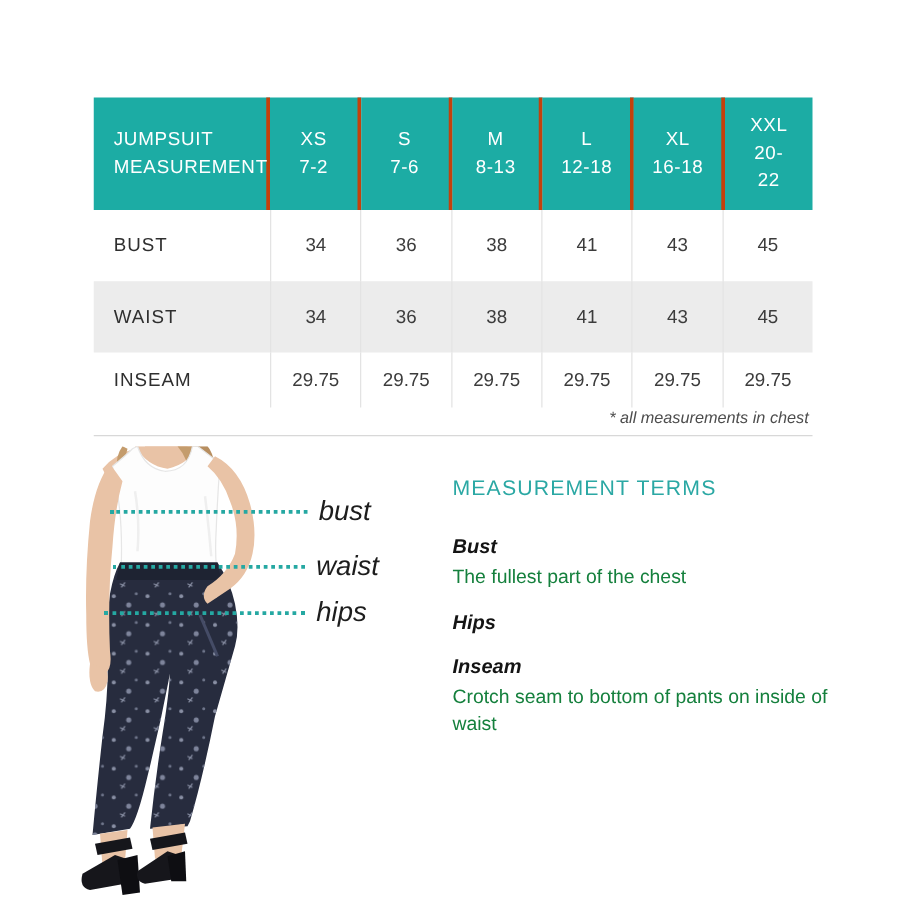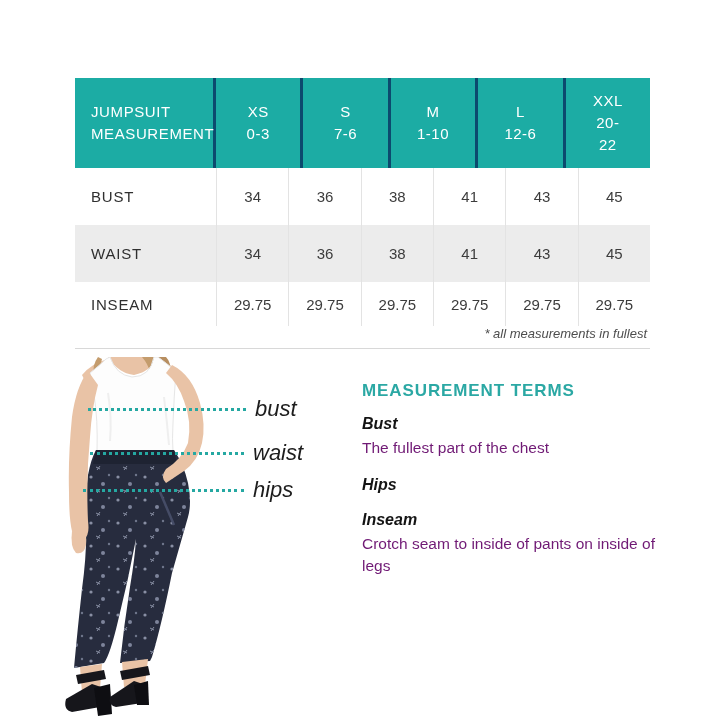--- a/index.html
+++ b/index.html
@@ -4,21 +4,21 @@
 <style>
   * { margin:0; padding:0; box-sizing:border-box; }
   html,body { background:#ffffff; }
   body { font-family:"Liberation Sans", sans-serif; }
   .page { position:relative; width:720px; height:720px; background:#fff; overflow:hidden; }
 
   
   .chart-wrap { position:absolute; left:75px; top:78px; width:575px; }
   .chart { width:100%; border-bottom:1px solid #d8d8d8; }
   .chart-head { display:flex; height:90px; }
-  .hc { background:#1caca4; color:#ffffff; border-right:3px solid #0c4a6e; }
+  .hc { background:#1caca4; color:#ffffff; border-right:3px solid #c2410c; }
   .hc:last-child { border-right:none; }
   .hc.label-col { width:141px; display:flex; align-items:center; padding-left:16px;
                   font-size:15px; letter-spacing:0.6px; line-height:1.5; }
   .hc.size-col { flex:1; display:flex; flex-direction:column; justify-content:center;
                  align-items:center; text-align:center; font-size:15px; letter-spacing:0.5px;
                  line-height:1.45; }
   .hc.size-col .rg { white-space:pre-line; }
   .row { display:flex; align-items:center; height:57px; color:#3c3c3c; font-size:15px; }
   .row.alt { background:#ececec; }
   .row.short { height:44px; }
@@ -36,51 +36,55 @@
   .measure { position:absolute; display:flex; align-items:center; height:26px; }
   .measure .dots { border-top:3px dotted #25a8a2; height:0; }
   .measure .mlabel { font-style:italic; font-size:22px; color:#1d1d1d; margin-left:9px;
                      font-weight:500; white-space:nowrap; }
   .measure.bust  { left:88px; top:396px; }  .measure.bust  .dots { width:158px; }
   .measure.waist { left:90px; top:440px; }  .measure.waist .dots { width:154px; }
   .measure.hips  { left:83px; top:477px; }  .measure.hips  .dots { width:161px; }
 
   
   .terms { position:absolute; left:362px; top:381px; width:310px; }
-  .terms h2 { color:#2ba8a4; font-size:17px; font-weight:700; letter-spacing:0.9px;
-              margin-bottom:14px; }
+  .terms h2 { color:#2ba8a4; font-size:17px; font-weight:400; letter-spacing:0.9px;
+              margin-bottom:28px; }
   .term-item { margin-bottom:17px; }
   .term-item .tname { font-size:16px; font-weight:bold; font-style:italic; color:#141414;
                       margin-bottom:4px; }
-  .term-item .tdef { font-size:15.5px; color:#701a75; line-height:1.42; }
+  .term-item .tdef { font-size:15.5px; color:#15803d; line-height:1.42; }
 </style>
 </head>
 <body>
 
 <div class="page">
 
   <div class="chart-wrap">
     <div class="chart">
       <div class="chart-head">
         <div class="hc label-col">JUMPSUIT MEASUREMENT</div>
         <div class="hc size-col">
           <span class="sz">XS</span>
-          <span class="rg">0-3</span>
+          <span class="rg">7-2</span>
         </div>
         <div class="hc size-col">
           <span class="sz">S</span>
           <span class="rg">7-6</span>
         </div>
         <div class="hc size-col">
           <span class="sz">M</span>
-          <span class="rg">1-10</span>
+          <span class="rg">8-13</span>
         </div>
         <div class="hc size-col">
           <span class="sz">L</span>
-          <span class="rg">12-6</span>
+          <span class="rg">12-18</span>
+        </div>
+        <div class="hc size-col">
+          <span class="sz">XL</span>
+          <span class="rg">16-18</span>
         </div>
         <div class="hc size-col">
           <span class="sz">XXL</span>
           <span class="rg">20-
 22</span>
         </div>
       </div>
 
       <div class="row">
         <div class="rl">BUST</div>
@@ -105,21 +109,21 @@
       <div class="row short">
         <div class="rl">INSEAM</div>
         <div class="rv">29.75</div>
         <div class="rv">29.75</div>
         <div class="rv">29.75</div>
         <div class="rv">29.75</div>
         <div class="rv">29.75</div>
         <div class="rv">29.75</div>
       </div>
 
-      <div class="footnote in-table">* all measurements in fullest</div>
+      <div class="footnote in-table">* all measurements in chest</div>
     </div>
   </div>
 
   <svg class="model" viewBox="0 0 260 363" xmlns="http://www.w3.org/2000/svg">
     <defs>
       <pattern id="speck" width="27" height="23" patternUnits="userSpaceOnUse">
         <circle cx="4" cy="5" r="1.6" fill="#9aa1b6"></circle>
         <circle cx="16" cy="12" r="2" fill="#8d94ab"></circle>
         <path d="M9 18 l4 2 M10 21 l3 -4" stroke="#9aa1b6" stroke-width="1" fill="none"></path>
         <circle cx="22" cy="3" r="1.2" fill="#7c8399"></circle>
@@ -189,17 +193,17 @@
     <h2>MEASUREMENT TERMS</h2>
     <div class="term-item">
       <div class="tname">Bust</div>
       <div class="tdef">The fullest part of the chest</div>
     </div>
     <div class="term-item">
       <div class="tname">Hips</div>
     </div>
     <div class="term-item">
       <div class="tname">Inseam</div>
-      <div class="tdef">Crotch seam to inside of pants on inside of legs</div>
+      <div class="tdef">Crotch seam to bottom of pants on inside of waist</div>
     </div>
   </div>
 
 </div>
 
 </body></html>

